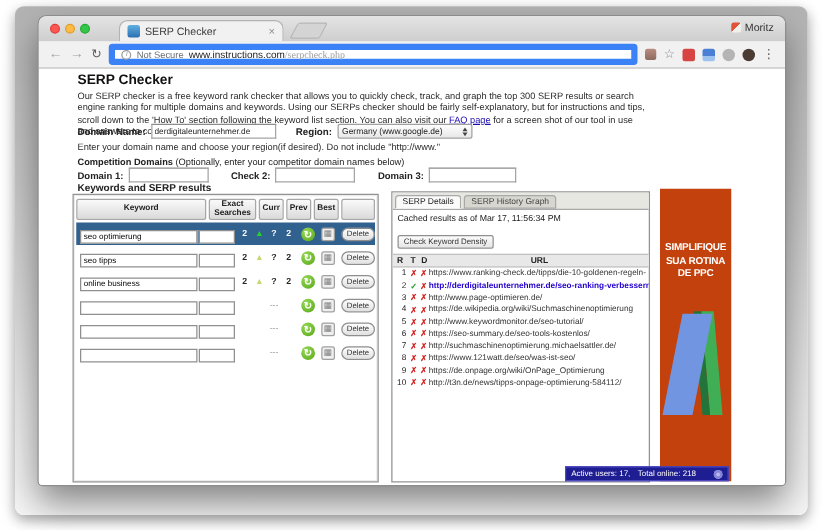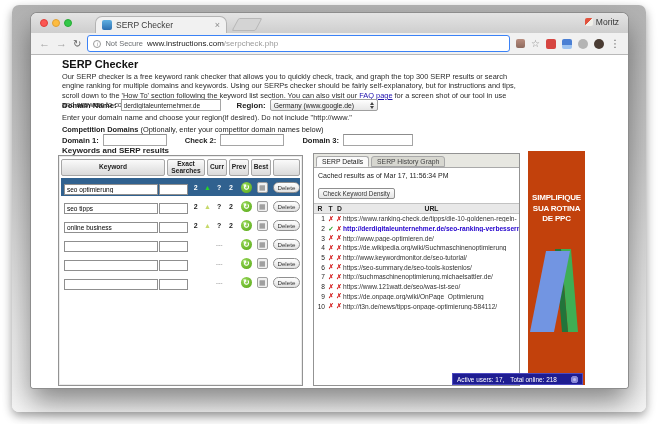--- a/index.html
+++ b/index.html
@@ -30,28 +30,28 @@
   .newtab { position:absolute; left:204px; bottom:2px; width:24px; height:13px;
             background:#d4d4d4; border:1px solid #b7b7b7; transform:skewX(-28deg); border-radius:2px; }
   .profile { position:absolute; right:9px; top:4px; display:flex; align-items:center; gap:3px;
              font-size:8.5px; color:#333; }
   .profile-badge { width:8px; height:8px; border-radius:2px; background:linear-gradient(135deg,#e1523d 50%,#f0efe9 50%); }
   
   .toolbar { height:22px; background:#f1f1f1; border-bottom:1px solid #b9b9b9;
              display:flex; align-items:center; padding:0 8px; gap:6px; }
   .navbtn { font-size:11px; color:#a2a2a2; line-height:1; }
   .navbtn.reload { color:#5f5f5f; font-size:10px; }
-  .urlbar { flex:1; height:17px; background:#fff; border:1px solid #3b82f6; border-radius:3px;
+  .urlbar { flex:1; height:17px; background:#fff; border:5px solid #3b82f6; border-radius:3px;
             display:flex; align-items:center; padding:0 5px; gap:4px; min-width:0; }
   .info-badge { width:8px; height:8px; border:1px solid #9a9a9a; border-radius:50%; color:#9a9a9a;
                 font-size:6px; line-height:7px; text-align:center; font-style:italic; flex:none; }
   .sec-label { font-size:7.5px; color:#6b6f73; white-space:nowrap; }
   .url-text { font-size:8px; white-space:nowrap; overflow:hidden; }
   .url-domain { color:#1c1c1c; }
-  .url-path { color:#9a9a9a; }
+  .url-path { color:#9a9a9a;font-family:Liberation Serif, serif; }
   .hand-icon { width:9px; height:9px; border-radius:2px; background:linear-gradient(#b98d7f,#8d6a5e); }
   .star { color:#8a8a8a; font-size:10px; line-height:1; }
   .ext { width:10px; height:10px; flex:none; }
   .ext.red { background:#d64541; border-radius:2px; }
   .ext.blue { background:linear-gradient(#4a7fd4 55%,#9cc2f0 55%); border-radius:2px; }
   .ext.graycircle { background:#b4b4b4; border-radius:50%; }
   .ext.darkcircle { background:#4a3c33; border-radius:50%; }
   .menu-dots { color:#5f5f5f; font-size:10px; line-height:1; }
   
   .page { position:absolute; left:0; top:42px; width:597px; height:333px; background:#fff; color:#222; }

